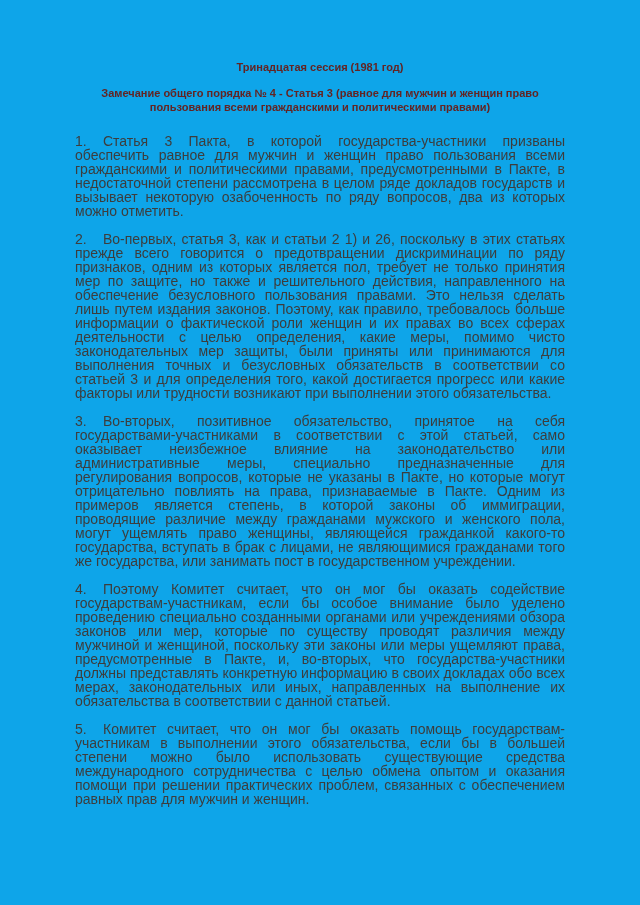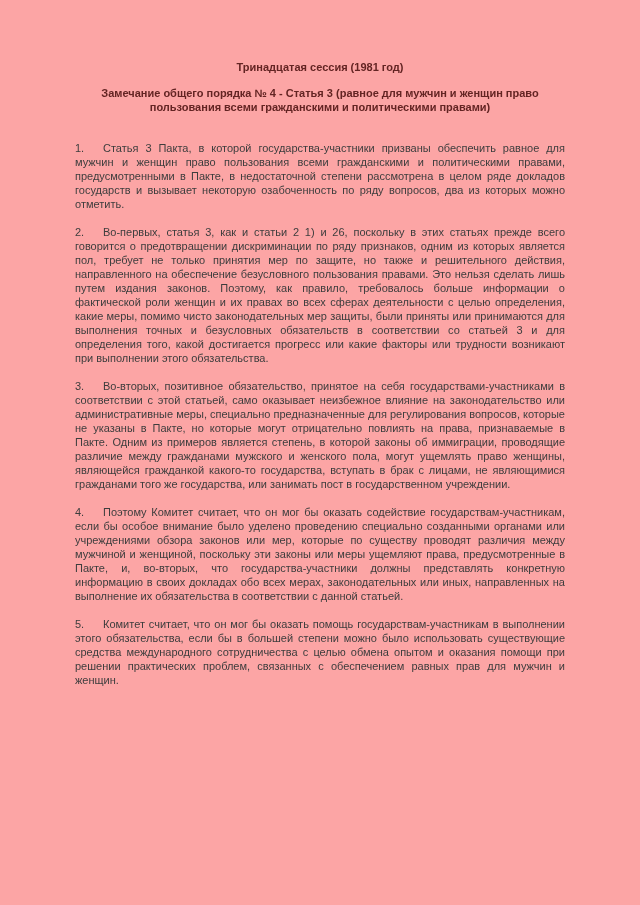--- a/index.html
+++ b/index.html
@@ -4,43 +4,43 @@
 <style>
   html, body {
     margin: 0;
     padding: 0;
     background: #ffffff;
   }
   .page {
     position: relative;
     width: 640px;
     height: 905px;
-    background: #fca5a5;
+    background: #0ea5e9;
     box-sizing: border-box;
     padding: 60px 75px 0 75px;
     font-family: "Liberation Sans", sans-serif;
     overflow: hidden;
   }
   .doc-header {
     text-align: center;
     color: #632423;
     font-weight: bold;
     font-size: 11px;
     line-height: 14px;
   }
   .session-title {
     margin: 0 0 10px 0;
   }
   .doc-title {
     margin: 12px;
   }
   .doc-body {
-    margin-top: 27px;
+    margin-top: 20px;
     color: #3d3d3d;
-    font-size: 11px;
+    font-size: 14px;
     line-height: 14px;
     text-align: justify;
   }
   .para {
     margin: 0 0 14px 0;
   }
   .para-num {
     display: inline-block;
     width: 28px;
   }

